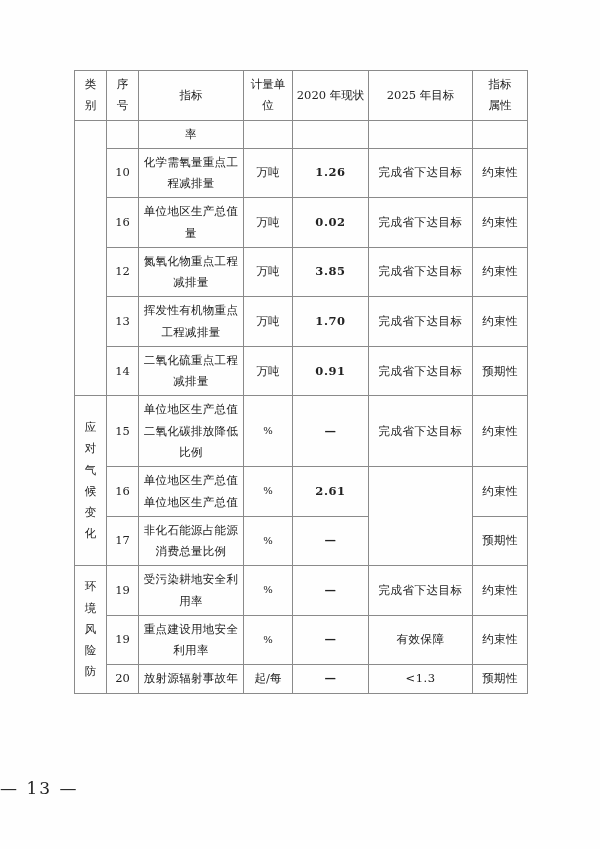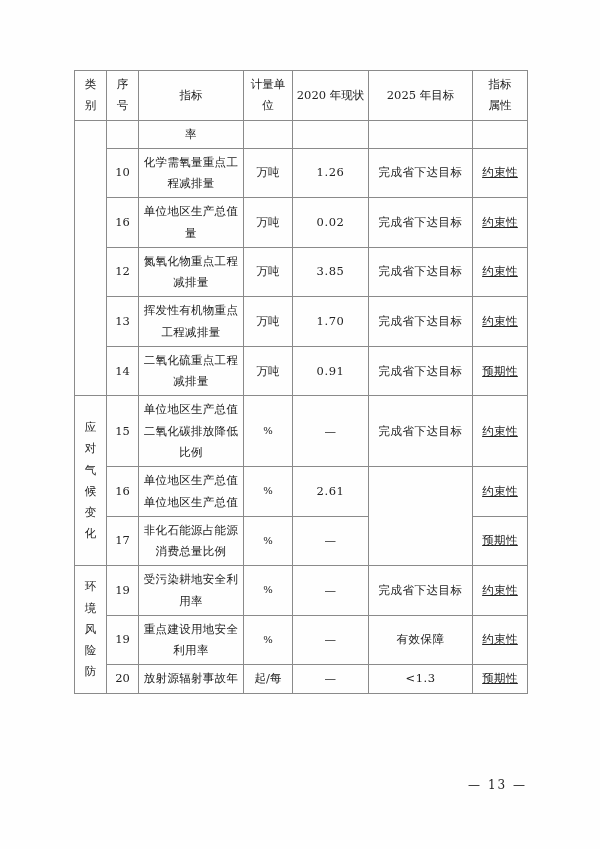--- a/index.html
+++ b/index.html
@@ -71,43 +71,42 @@
   td.ind {
     font-size: 12px;
     line-height: 1.95;
     letter-spacing: 0.3px;
   }
   td.ind .l { display: block; }
   td.num {
     font-family: "DejaVu Serif", "Liberation Serif", serif;
     font-size: 12px;
     letter-spacing: 0.6px;
+    font-weight: bold;
   }
   td.unit {
     font-size: 11.5px;
   }
   td.unit.pct { font-size: 10px; }
   td.tgt {
     font-size: 12px;
     letter-spacing: 0.5px;
   }
   td.attr {
     font-size: 12px;
     letter-spacing: 0.4px;
-    text-decoration: underline;
   }
   td.empty { }
 
   #page-number {
     position: absolute;
     left: 0;
     top: 778px;
     width: 527px;
-    text-align: right;
-    font-size: 12px;
+    font-size: 17px;
     letter-spacing: 2px;
     color: #222;
     font-family: "DejaVu Serif", "Liberation Serif", serif;
   }
 </style>
 </head>
 <body>
 
 <div id="page">
 

